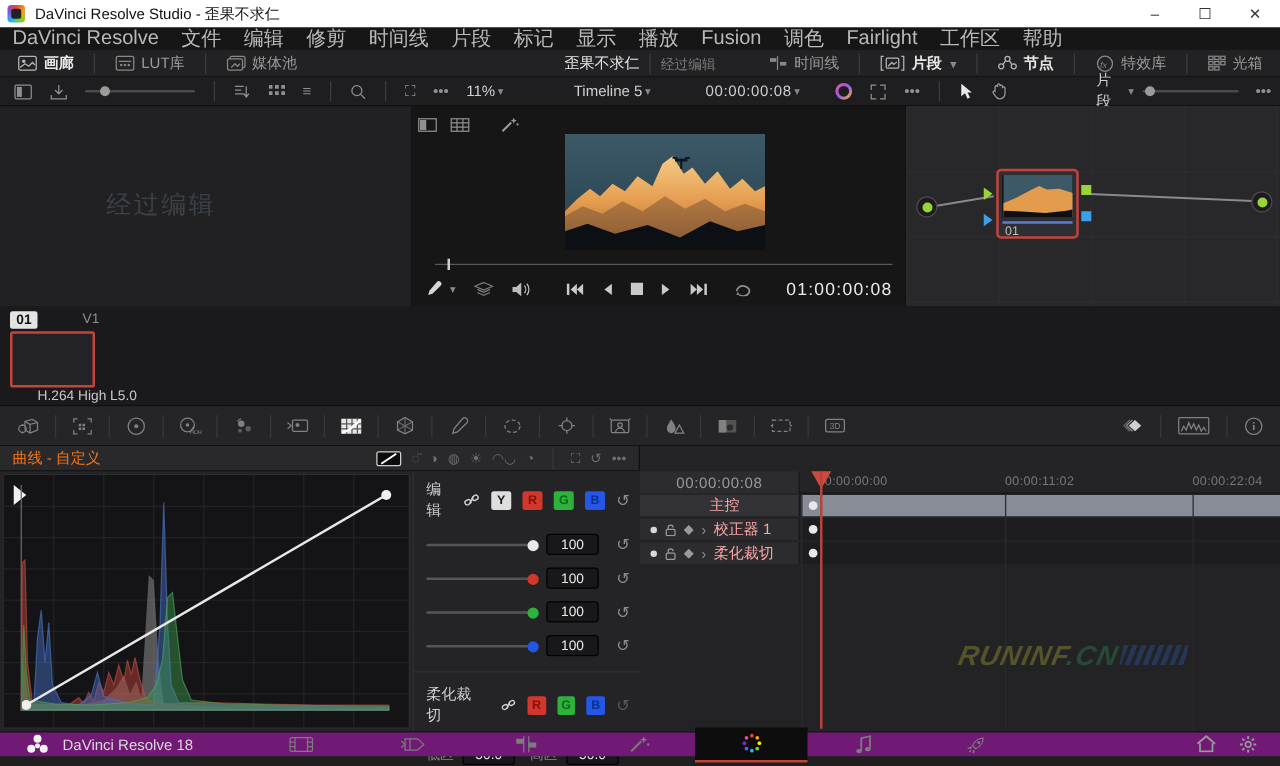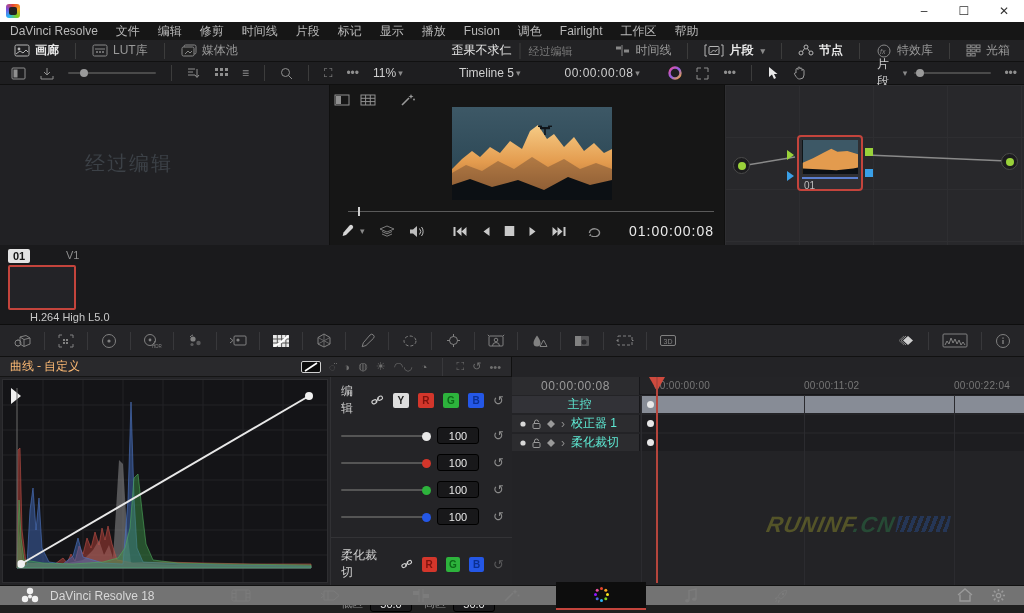--- a/index.html
+++ b/index.html
@@ -16,21 +16,21 @@
   #titlebar .appicon { width:14px; height:14px; margin:0 8px 0 6px; border-radius:3px;
     background:conic-gradient(#e8452c,#f5a623,#7ed321,#29b6f6,#7b4fe0,#e8452c); position:relative;}
   #titlebar .appicon::after{content:"";position:absolute;inset:3px;background:#222;border-radius:2px;}
   .wctl { width:40px; height:22px; display:flex; align-items:center; justify-content:center;
           color:#333; font-size:12px; }
   #titlebar .spacer { flex:1; }
 
   
   #menubar { top:22px; left:0; width:1024px; height:18px; background:#161616;
              display:flex; align-items:center; padding-left:10px; gap:18px;
-             color:#b9b9b9; font-size:12px; }
+             color:#b9b9b9; font-size:16px; }
   #menubar span { white-space:nowrap; }
 
   
   #toolbar1 { top:40px; left:0; width:1024px; height:22px; background:#222224;
               border-bottom:1px solid #111; display:flex; align-items:center; }
   .tbtn { display:flex; align-items:center; gap:5px; color:#9a9a9a; padding:0 8px; height:22px; }
   .tbtn.active { color:#e8e8e8;font-weight:bold; }
   .tbtn svg { opacity:.85; }
   #tb-center { position:absolute; left:50%; transform:translateX(-50%); display:flex; align-items:flex-end; }
   #tb-center .proj { color:#e6e6e6; font-size:12px; }
@@ -88,21 +88,21 @@
   #palettebar { top:325px; left:0; width:1024px; height:32px; background:#252528; border-bottom:1px solid #111;
                 display:flex; align-items:center; }
   .pico { width:30px; height:32px; display:flex; align-items:center; justify-content:center; color:#818181; }
   .pico.on { color:#f2f2f2; }
   .psep { width:1px; height:18px; background:#38383b; margin:0 6px; }
   #palettebar .right { margin-left:auto; display:flex; align-items:center; }
 
   
   #curvespanel { top:357px; left:0; width:512px; height:228px; background:#242427; border-right:1px solid #101010; }
   #curveshead { height:20px; background:#29292c; border-bottom:1px solid #151515; display:flex; align-items:center; padding:0 10px; }
-  #curveshead .ttl { color:#fdba74; font-size:12px;font-family:Liberation Serif, serif; }
+  #curveshead .ttl { color:#f97316; font-size:12px; }
   #curveshead .modes { margin-left:auto; display:flex; align-items:center; gap:8px; }
   .modeico { color:#6f6f6f; font-size:11px; }
   .modeico.sel { background:#0c0c0c; border:1px solid #cfcfcf; border-radius:2px; padding:0 2px; color:#fff; }
   #curvegraph { position:absolute; left:2px; top:22px; width:326px; height:204px; background:#141417; border:1px solid #2e2e31; }
 
   
   #editcol { position:absolute; left:330px; top:20px; width:182px; height:208px; background:#242427; border-left:1px solid #313134; padding:6px 8px 0 10px; }
   .chbtn { width:18px; height:15px; border-radius:2px; font-size:10px; font-weight:bold; display:flex; align-items:center; justify-content:center; }
   .chY { background:#dedede; color:#1c1c1c; }
   .chR { background:#d3362b; color:#7e120c; }
@@ -121,49 +121,50 @@
   #kfpanel { top:357px; left:512px; width:512px; height:228px; background:#232326; }
   #kfhead { height:20px; background:#28282b; border-bottom:1px solid #151515; display:flex; align-items:center; padding:0 10px; }
   #kfhead .ttl { color:#d8d8d8; }
   #kfhead .right { margin-left:auto; display:flex; align-items:center; gap:8px; }
   #kfruler { position:absolute; top:20px; left:0; width:512px; height:18px; background:#242427; border-bottom:1px solid #17171a; }
   #kfcur { position:absolute; top:20px; left:0; width:128px; height:18px; background:#2c2c2f; color:#9a9a9a;
            display:flex; align-items:center; justify-content:center; letter-spacing:.5px; border-right:1px solid #17171a; }
   .rlab { position:absolute; top:3px; color:#777; font-size:10px; letter-spacing:.3px; }
   .kfrow { position:absolute; left:0; width:512px; height:18px; }
   .kfrow .head { position:absolute; left:0; top:0; width:128px; height:17px; background:#2c2c2f; display:flex; align-items:center; padding-left:8px; gap:6px; border-right:1px solid #17171a; }
-  .kfrow .head .nm { color:#5eead4; }
+  .kfrow .head .nm { color:#fca5a5; }
   .kfrow .trk { position:absolute; left:129px; top:0; width:383px; height:17px; background:#1d1d20; }
   .kdot { position:absolute; left:6px; top:5px; width:7px; height:7px; border-radius:50%; background:#e8e8e8; }
   #playhead { position:absolute; left:144px; top:20px; width:2px; height:206px; background:#b5453c; }
   #phmark { position:absolute; left:137px; top:20px; width:0; height:0;
             border-left:8px solid transparent; border-right:8px solid transparent; border-top:14px solid #cf4a3e; }
   .vgrid { position:absolute; top:38px; width:1px; height:190px; background:#2b2b2f; }
   #wm { position:absolute; left:255px; top:155px; font-style:italic; font-weight:bold; font-size:22px;
         transform:skewX(-12deg); letter-spacing:1px; opacity:.55; }
   #wm .p1 { color:#7d7d2a; } #wm .p2 { color:#2a6b43; }
   #wm .p3 { display:inline-block; width:52px; height:16px; margin-left:2px;
             background:repeating-linear-gradient(100deg,#27477e 0 4px,transparent 4px 7px); }
 
   
-  #bottombar { top:585px; left:0; width:1024px; height:20px; background:#737373; border-top:1px solid #111;
+  #bottombar { top:585px; left:0; width:1024px; height:20px; background:#701a75; border-top:1px solid #111;
                display:flex; align-items:center; }
   #dvlogo { width:20px; height:20px; margin:0 10px 0 20px; }
   #appver { color:#d8d8d8; font-size:12px; }
   .page { width:90px; height:28px; display:flex; align-items:center; justify-content:center; color:#7c7c7c; }
   .page.active { background:#0d0d0d; border-bottom:2px solid #c4443c; }
   #bottombar .rgt { margin-left:auto; display:flex; gap:18px; padding-right:18px; color:#9a9a9a; font-size:15px; }
 </style>
 </head>
 <body>
 
 <div id="app">
 
   <div id="titlebar" class="abs">
     <span class="appicon"></span>
+    <span>DaVinci Resolve Studio - 歪果不求仁</span>
     <span class="spacer"></span>
     <span class="wctl">–</span>
     <span class="wctl">☐</span>
     <span class="wctl">✕</span>
   </div>
 
   <div id="menubar" class="abs">
     <span>DaVinci Resolve</span>
     <span>文件</span>
     <span>编辑</span>

